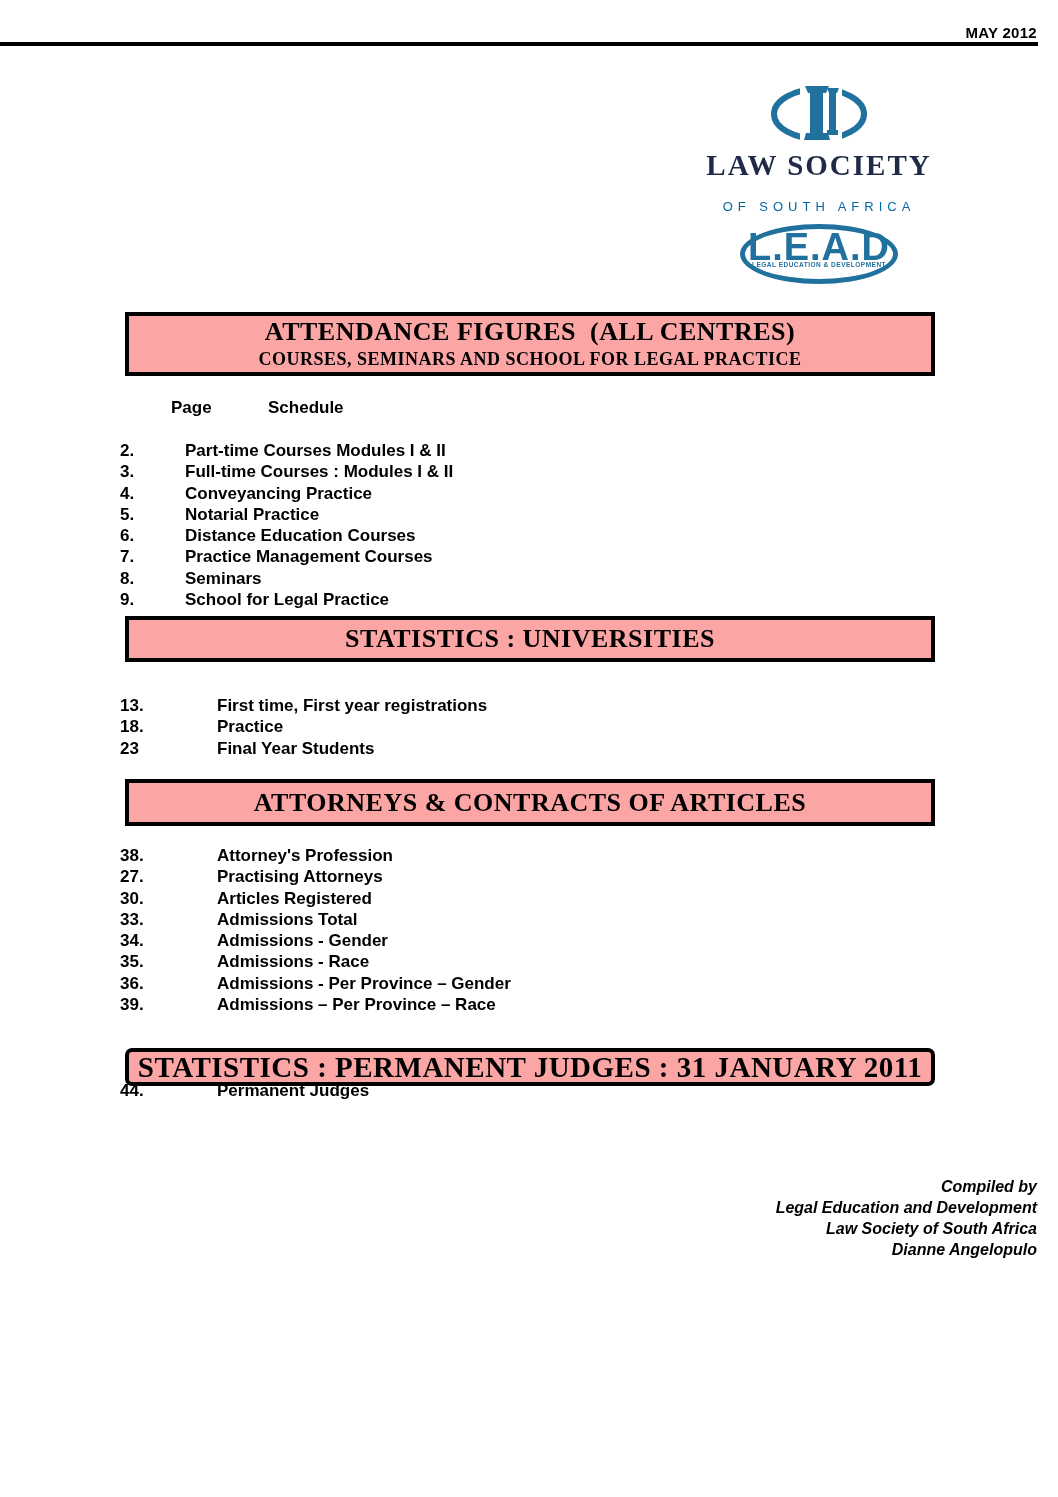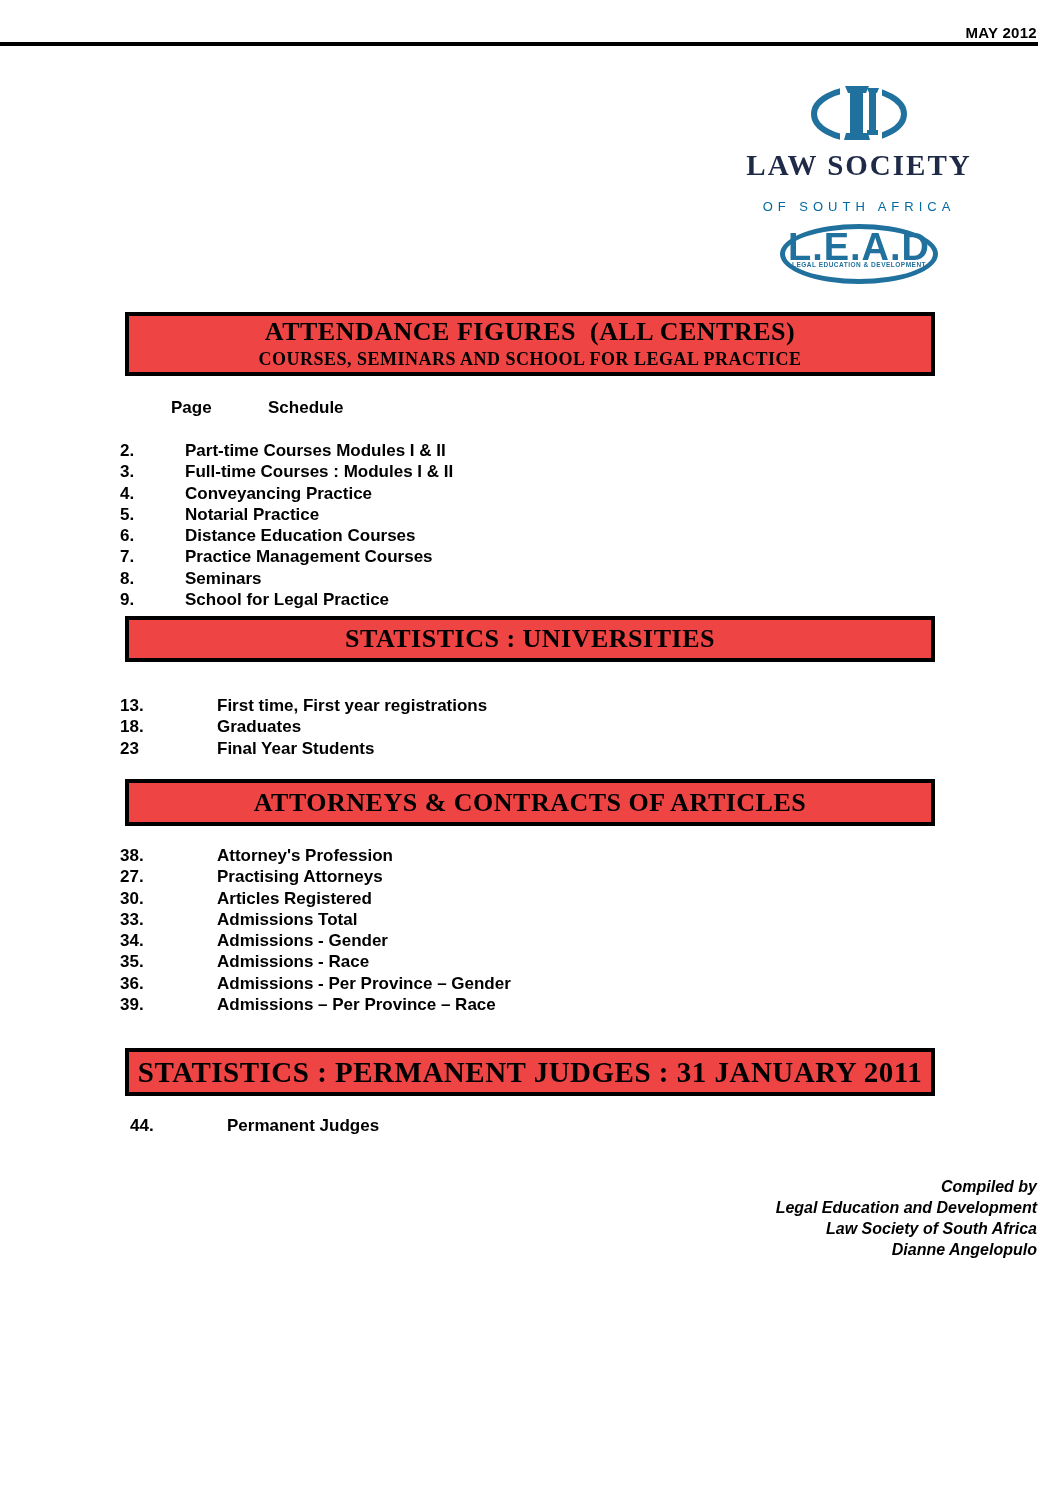--- a/index.html
+++ b/index.html
@@ -10,21 +10,21 @@
     background:#ffffff;
     font-family:"Liberation Sans", sans-serif;
     color:#000;
     overflow:hidden;
   }
   
   .top-rule{position:absolute;left:0;top:42px;width:1038px;height:4px;background:#000;}
   .date-label{position:absolute;right:21px;top:24px;font-size:15px;font-weight:bold;letter-spacing:0.3px;}
 
   
-  .logo{position:absolute;left:740px;top:84px;width:238px;text-align:center;}
+  .logo{position:absolute;left:700px;top:84px;width:238px;text-align:center;}
   .pillar-wrap{height:64px;}
   .law-society{
     font-family:"Liberation Serif", serif;
     font-size:29px;font-weight:bold;letter-spacing:2px;
     color:#1e2a47;line-height:32px;margin-top:1px;white-space:nowrap;
   }
   .of-south-africa{
     font-size:13px;color:#0369a1;letter-spacing:5px;margin-top:18px;white-space:nowrap;
   }
   .lead-oval{
@@ -36,46 +36,46 @@
     line-height:34px;margin-top:1px;font-family:"Liberation Sans",sans-serif;
   }
   .lead-sub{
     font-size:6.5px;font-weight:bold;color:#21719e;letter-spacing:0.5px;
     margin-top:-3px;white-space:nowrap;
   }
 
   
   .tbox{
     position:absolute;left:125px;width:810px;box-sizing:border-box;
-    border:4px solid #000;background:#ef4444;text-align:center;
+    border:4px solid #000;background:#fca5a5;text-align:center;
     font-family:"Liberation Serif", serif;font-weight:bold;
     display:flex;flex-direction:column;align-items:center;justify-content:center;
   }
   .tbox .l1{font-size:26px;line-height:31px;letter-spacing:0.5px;white-space:pre-wrap;}
   .tbox .l2{font-size:18px;line-height:25px;letter-spacing:0.5px;}
   #box1{top:312px;height:64px;}
   #box2{top:616px;height:46px;}
   #box2 .single{font-size:26px;letter-spacing:0.5px;}
   #box3{top:779px;height:47px;}
   #box3 .single{font-size:26px;letter-spacing:0.5px;}
-  #box4{top:1048px;height:48px;}
+  #box4{top:1048px;height:38px;border-radius:7px;}
   #box4 .single{font-size:29px;letter-spacing:0.5px;white-space:nowrap;}
 
   
   .cols-header{position:absolute;left:12px;top:398px;font-size:17px;font-weight:bold;display:flex;padding-left:39px;}
   .cols-header .c1{margin-left:120px;width:97px;}
   .toc-list{position:absolute;left:0;font-size:17px;font-weight:bold;line-height:21.3px;}
   .toc-list .row{display:flex;}
   .toc-list .num{margin-left:120px;flex:0 0 auto;}
   .s1 .num{width:65px;}
   .s2 .num,.s3 .num,.s4 .num{width:97px;}
   #list1{top:440px;}
   #list2{top:695px;}
   #list3{top:845px;}
-  #list4{top:1115px;padding-left:10px;}
+  #list4{top:1080px;}
 
   
   .footer{
     position:absolute;right:21px;top:1176px;text-align:right;
     font-size:16px;font-weight:bold;font-style:italic;line-height:21px;
   }
 </style>
 </head>
 <body>
 
@@ -154,21 +154,21 @@
     <div class="single">STATISTICS : UNIVERSITIES</div>
   </div>
 
   <div class="toc-list s2" id="list2">
     <div class="row">
       <span class="num">13.</span>
       <span class="lbl">First time, First year registrations</span>
     </div>
     <div class="row">
       <span class="num">18.</span>
-      <span class="lbl">Graduates</span>
+      <span class="lbl">Practice</span>
     </div>
     <div class="row">
       <span class="num">23</span>
       <span class="lbl">Final Year Students</span>
     </div>
   </div>
 
   <div class="tbox" id="box3">
     <div class="single">ATTORNEYS &amp; CONTRACTS OF ARTICLES</div>
   </div>

